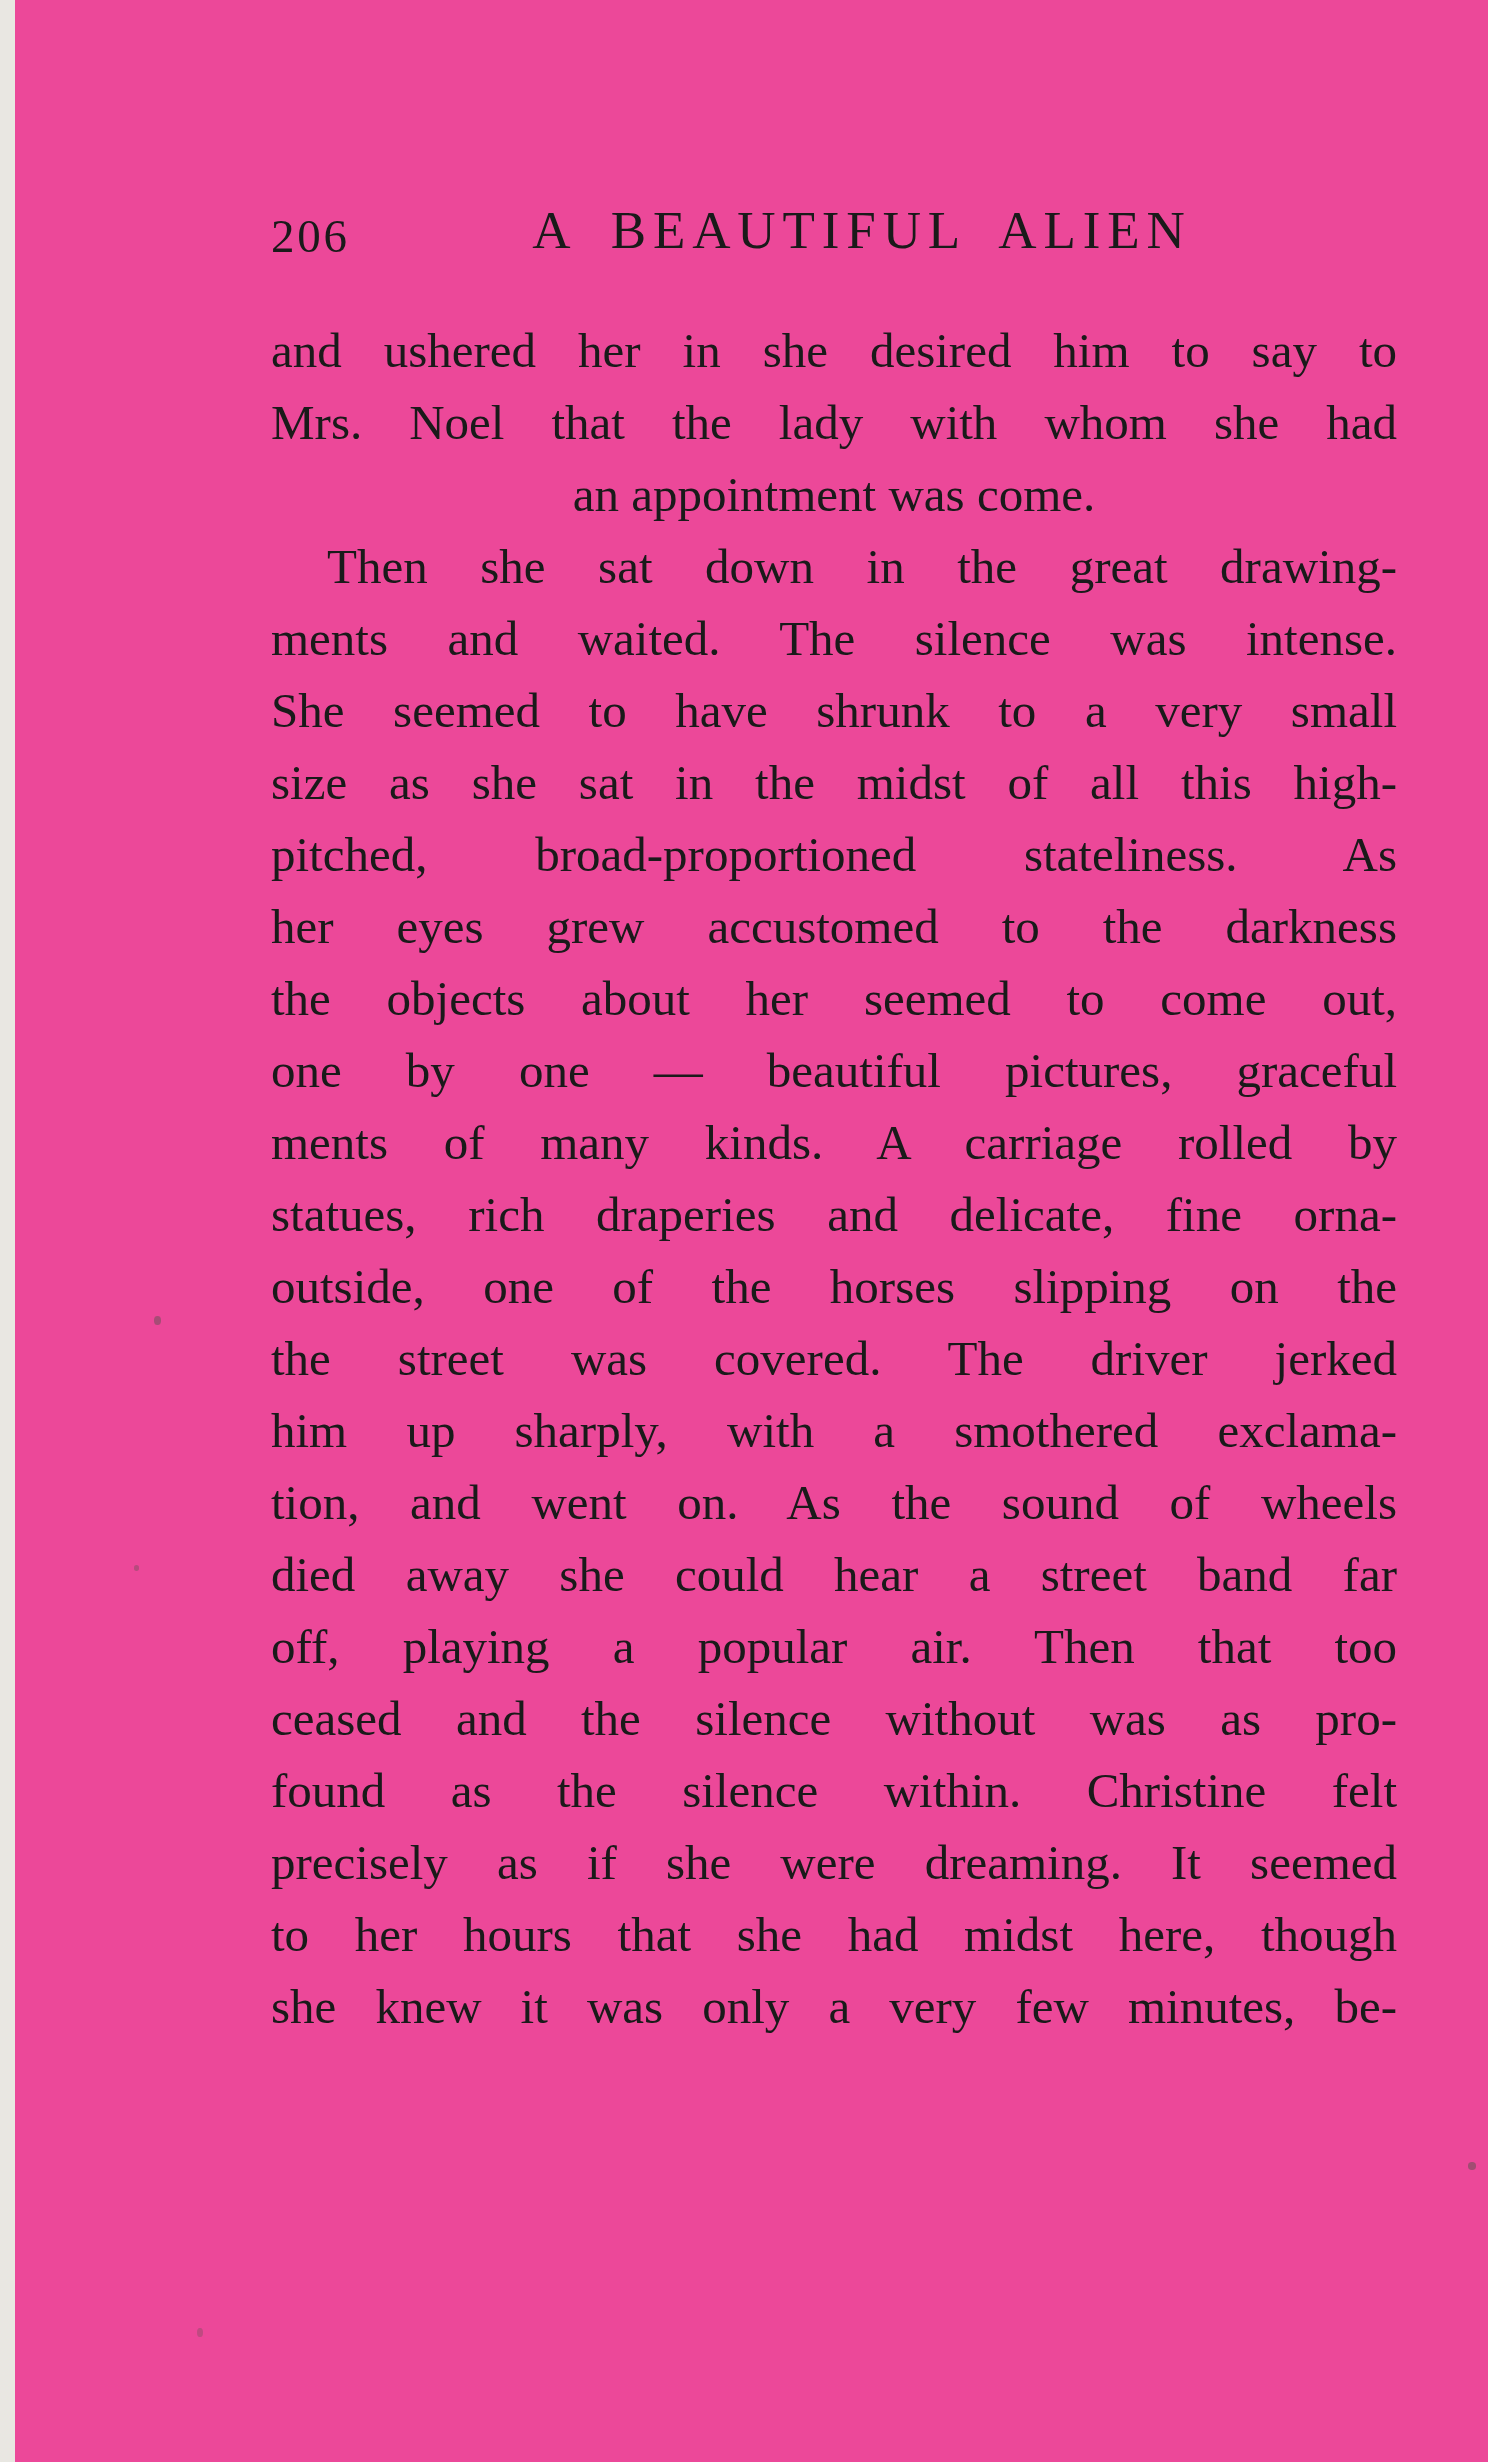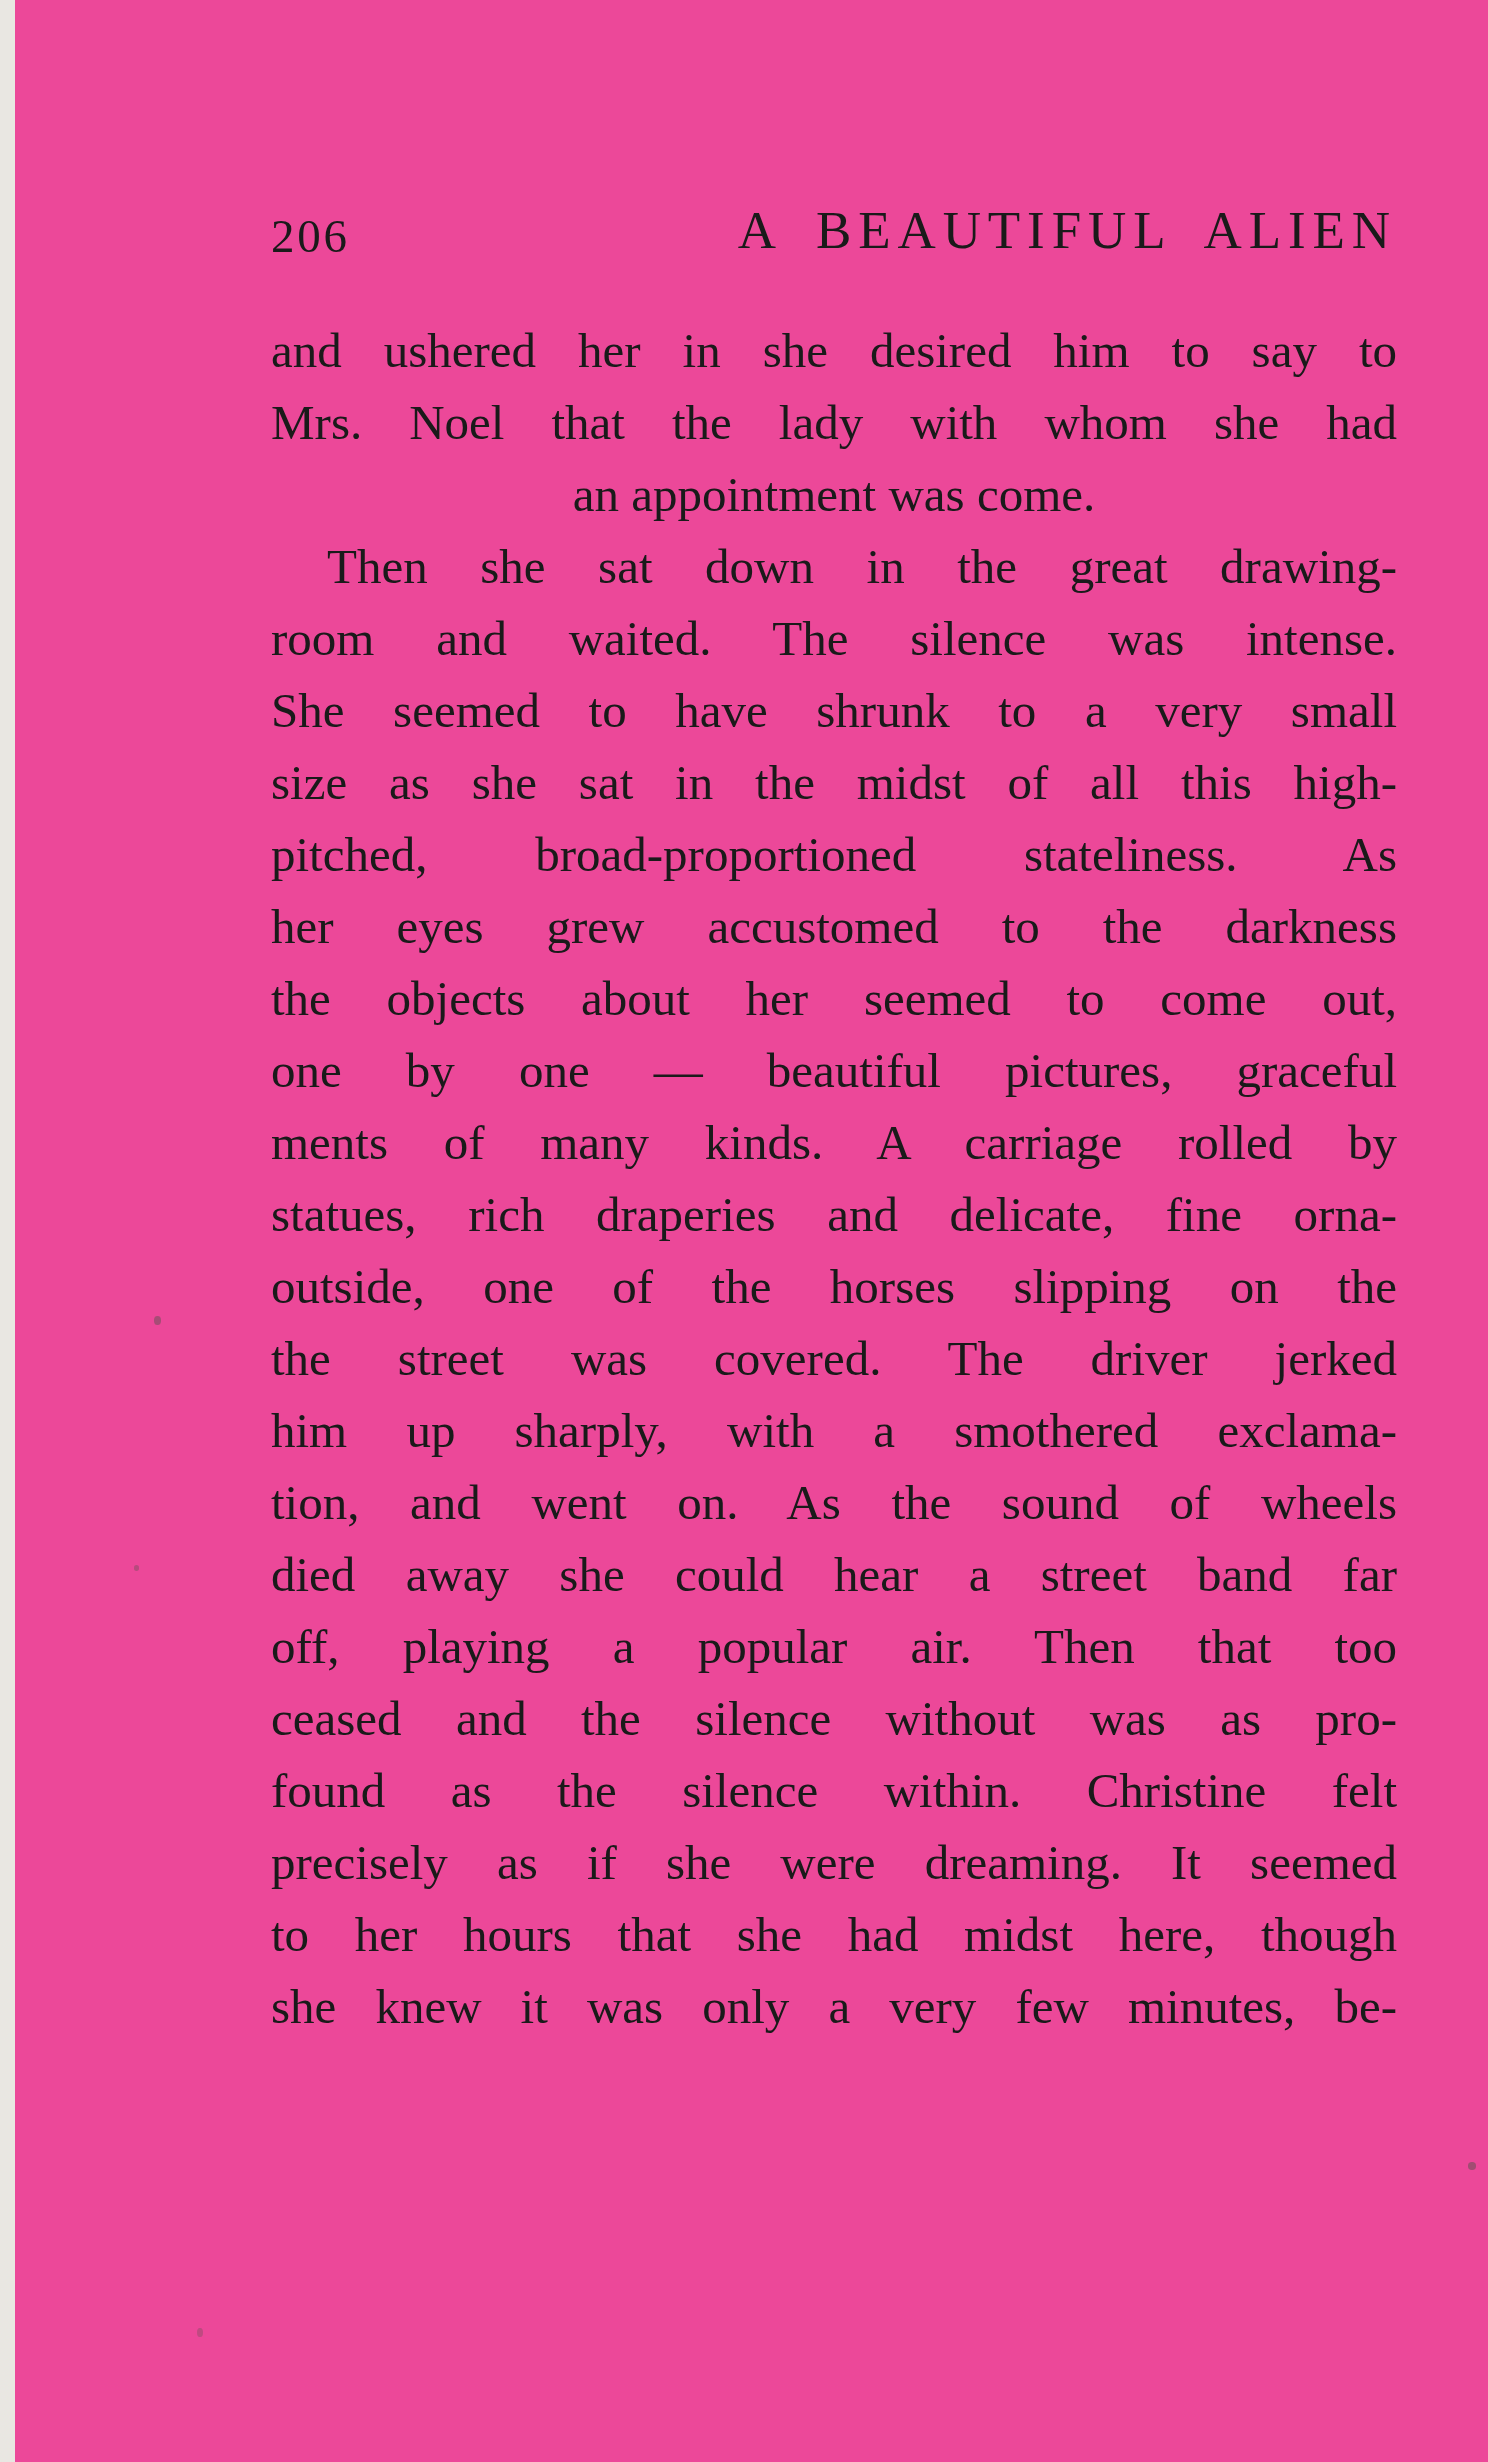--- a/index.html
+++ b/index.html
@@ -29,21 +29,21 @@
     left: 0;
     top: 9.4px;
     font-size: 47px;
     letter-spacing: 2.8px;
   }
   .running-title {
     position: absolute;
     left: 56px;
     right: 0;
     top: 0;
-    text-align: right;
+    text-align: center;
     font-size: 53px;
     letter-spacing: 0.13em;
     word-spacing: 0.30em;
     white-space: nowrap;
   }
   .text-block {
     position: absolute;
     left: 256px;
     top: 315px;
     width: 1126px;
@@ -79,21 +79,21 @@
   <header class="page-header">
     <span class="page-number">206</span>
     <span class="running-title">A BEAUTIFUL ALIEN</span>
   </header>
 
   <main id="text-block" class="text-block">
       <div class="line justified">and ushered her in she desired him to say to</div>
       <div class="line justified">Mrs. Noel that the lady with whom she had</div>
       <div class="line">an appointment was come.</div>
       <div class="line justified indent">Then she sat down in the great drawing-</div>
-      <div class="line justified">room and waited. The silence was intense.</div>
+      <div class="line justified">ments and waited. The silence was intense.</div>
       <div class="line justified">She seemed to have shrunk to a very small</div>
       <div class="line justified">size as she sat in the midst of all this high-</div>
       <div class="line justified">pitched, broad-proportioned stateliness. As</div>
       <div class="line justified">her eyes grew accustomed to the darkness</div>
       <div class="line justified">the objects about her seemed to come out,</div>
       <div class="line justified">one by one — beautiful pictures, graceful</div>
       <div class="line justified">ments of many kinds. A carriage rolled by</div>
       <div class="line justified">statues, rich draperies and delicate, fine orna-</div>
       <div class="line justified">outside, one of the horses slipping on the</div>
       <div class="line justified">the street was covered. The driver jerked</div>

